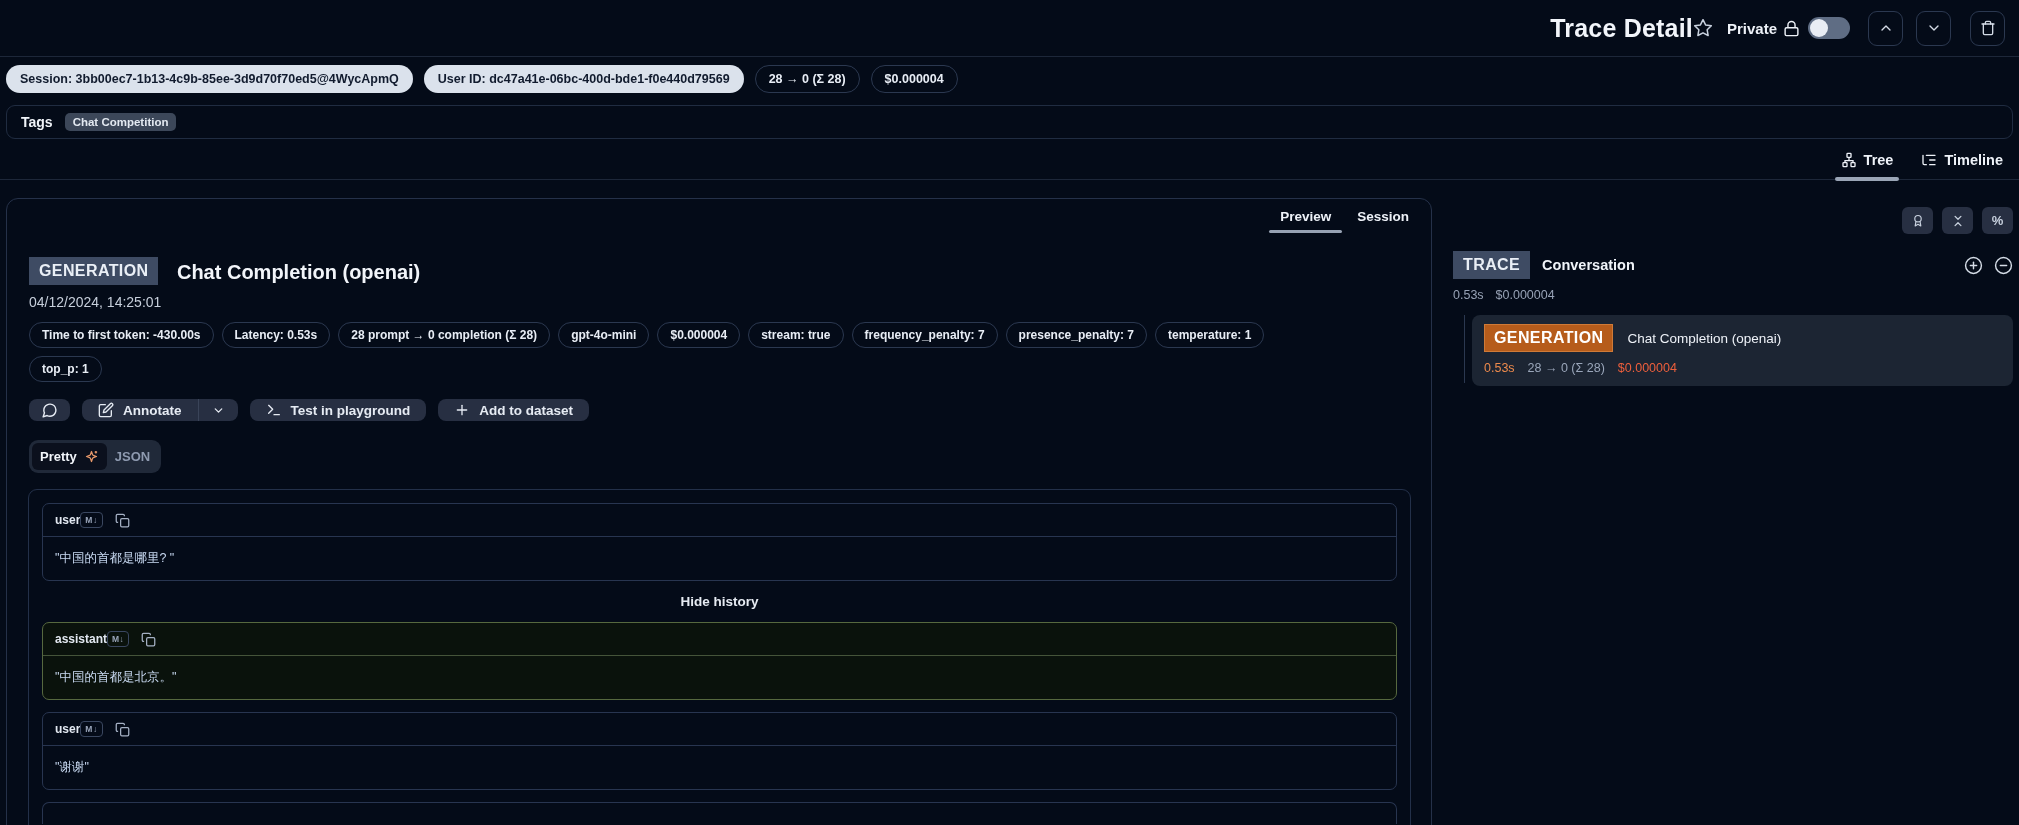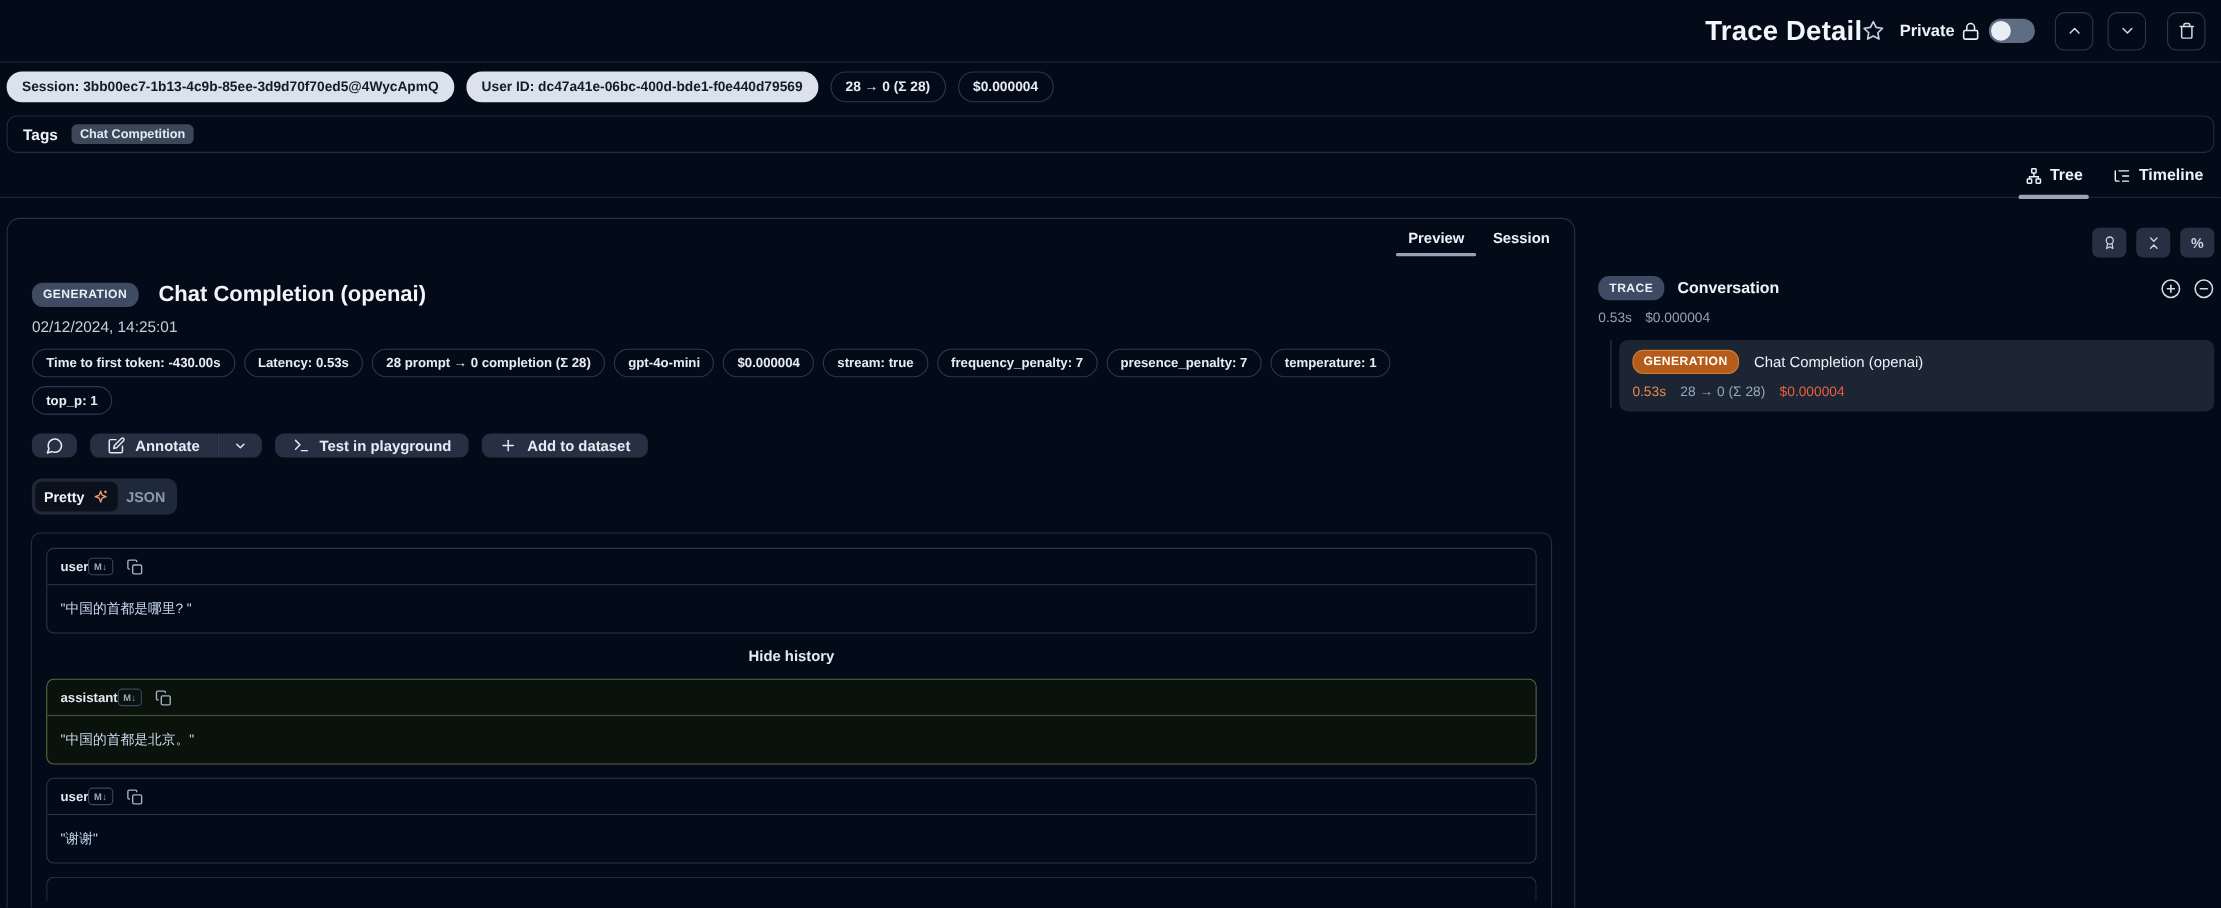--- a/index.html
+++ b/index.html
@@ -50,22 +50,22 @@
   .content { display:flex; align-items:flex-start; margin-top:18px; }
 
   .main-panel { margin-left:6px; width:1426px; height:660px; border:1px solid #253149;
                 border-radius:12px; position:relative; overflow:hidden; }
   .panel-tabs { position:absolute; top:10px; right:22px; display:flex; gap:26px; }
   .panel-tab { position:relative; font-size:13.5px; font-weight:bold; color:#eef2f8; padding-bottom:9px; cursor:pointer; }
   .panel-tab .underline { position:absolute; left:-11px; right:-11px; bottom:0; height:3.5px;
                           background:#97a2b3; border-radius:2px; }
 
   .gen-block { padding:58px 22px 0 22px; }
-  .type-badge { display:inline-block; background:#3e4b63; color:#eaeff6; font-size:11px; font-weight:bold;
-                letter-spacing:.4px; padding:5px 10px; border-radius:10px; vertical-align:3px; }
+  .type-badge { display:inline-block; background:#3e4b63; color:#eaeff6; font-size:16px; font-weight:bold;
+                letter-spacing:.4px; padding:5px 10px; border-radius:0; vertical-align:3px; }
   .gen-title { font-size:20px; font-weight:bold; color:#f2f5fa; margin-left:14px; }
   .gen-time { margin-top:9px; font-size:14px; color:#c7cfdb; }
 
   .metric-row { display:flex; gap:8px; margin-top:12px; flex-wrap:nowrap; }
   .metric-row + .metric-row { margin-top:8px; }
   .metric-pill { border:1px solid #2b3850; border-radius:14px; padding:5px 12px; font-size:12px;
                  font-weight:bold; color:#e8edf5; white-space:nowrap; }
 
   .actions-row { display:flex; gap:12px; margin-top:17px; align-items:center; }
   .act-btn { background:#272f42; border:none; border-radius:8px; height:22px; color:#e6ebf3;
@@ -225,21 +225,21 @@
       <div class="panel-tab">
         <span>Session</span>
       </div>
     </div>
 
     <div class="gen-block">
       <div>
         <span class="type-badge">GENERATION</span>
         <span class="gen-title">Chat Completion (openai)</span>
       </div>
-      <div class="gen-time">02/12/2024, 14:25:01</div>
+      <div class="gen-time">04/12/2024, 14:25:01</div>
 
       <div class="metric-row">
         <span class="metric-pill">Time to first token: -430.00s</span>
         <span class="metric-pill">Latency: 0.53s</span>
         <span class="metric-pill">28 prompt → 0 completion (Σ 28)</span>
         <span class="metric-pill">gpt-4o-mini</span>
         <span class="metric-pill">$0.000004</span>
         <span class="metric-pill">stream: true</span>
         <span class="metric-pill">frequency_penalty: 7</span>
         <span class="metric-pill">presence_penalty: 7</span>

